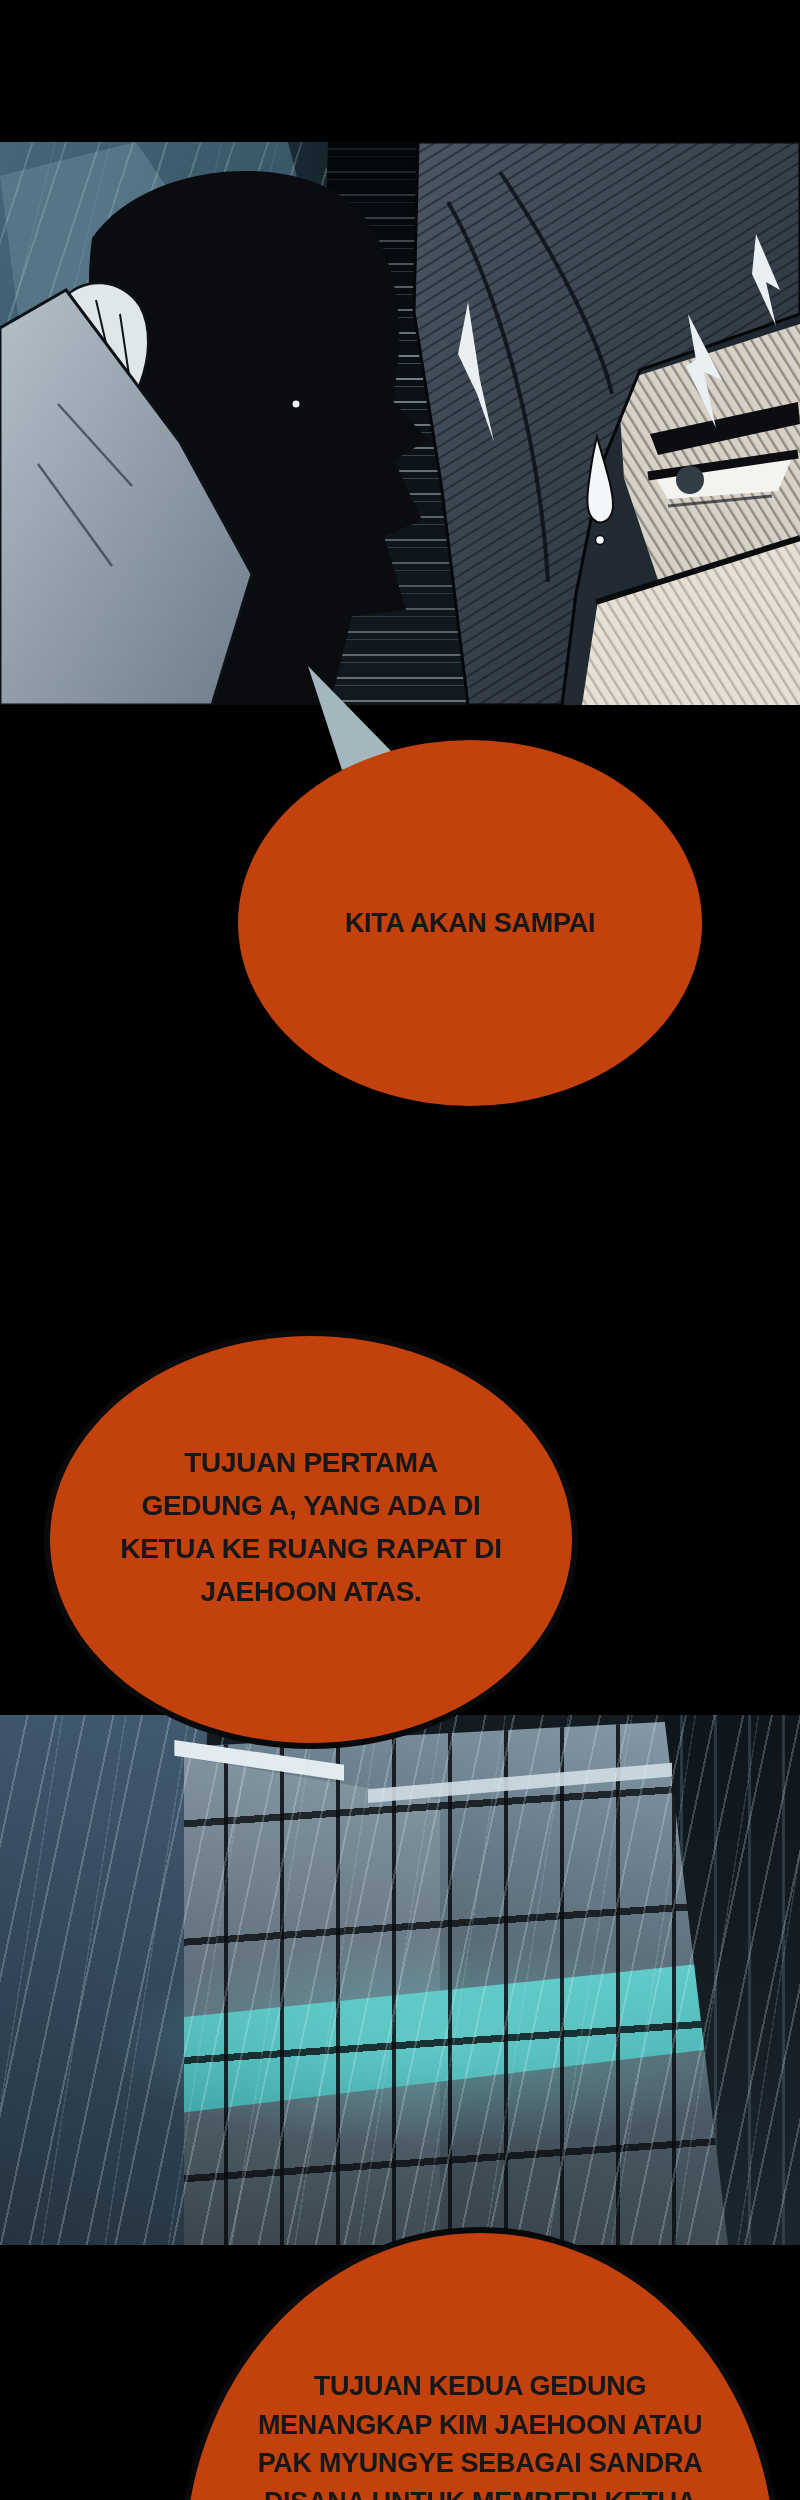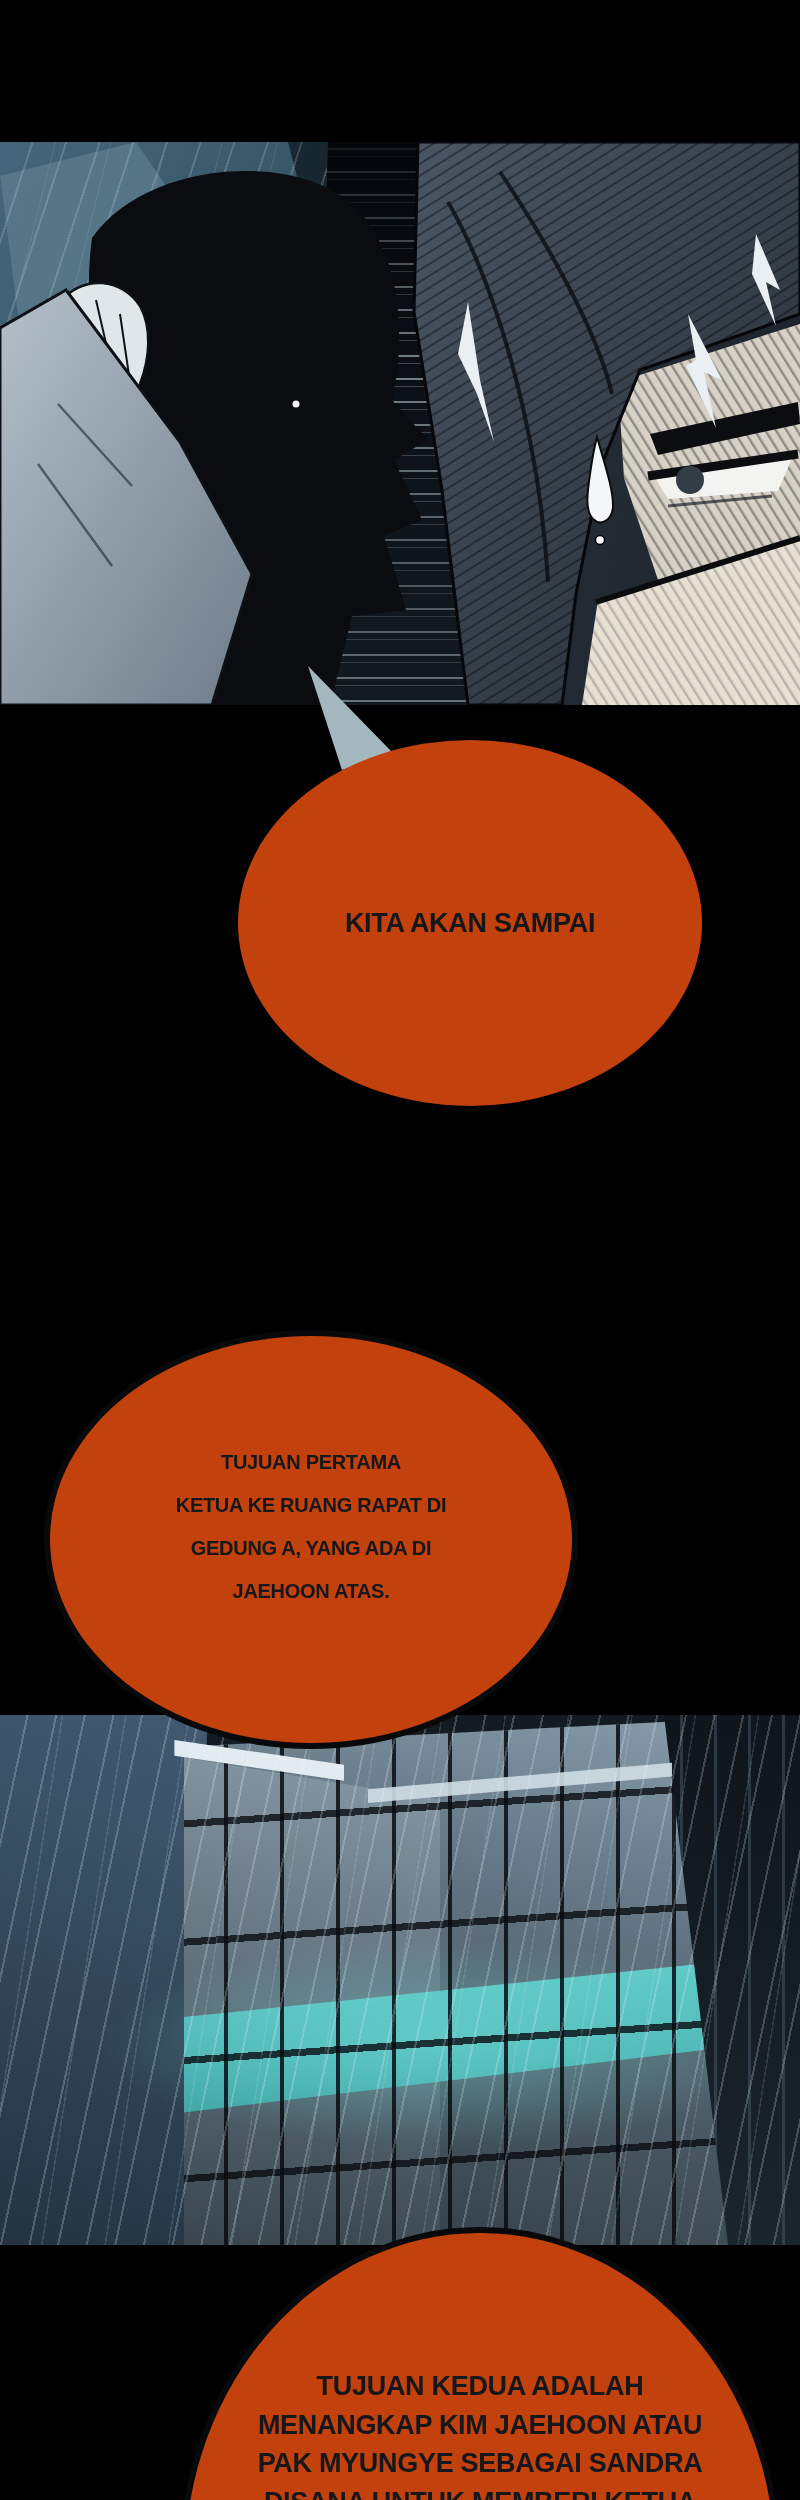--- a/index.html
+++ b/index.html
@@ -53,21 +53,21 @@
 
   
   .bubble{
     position:absolute;border-radius:50%;
     background:#c2410c;color:#15171a;
     display:flex;flex-direction:column;align-items:center;justify-content:center;
     text-align:center;font-weight:700;z-index:5;
   }
   .bubble .line{display:block;white-space:nowrap;letter-spacing:-.3px;}
   #bubble-1{left:238px;top:740px;width:464px;height:366px;font-size:27px;line-height:45px;}
-  #bubble-2{left:50px;top:1336px;width:522px;height:407px;font-size:20px;line-height:43px;
+  #bubble-2{left:50px;top:1336px;width:522px;height:407px;font-size:28px;line-height:43px;
             box-shadow:0 0 0 6px #07090b;padding-bottom:26px;text-align:center;}
   #bubble-3{left:185px;top:2233px;width:590px;height:660px;font-size:27px;line-height:38.5px;
             box-shadow:0 0 0 6px #07090b;justify-content:flex-start;padding-top:134px;}
   #bubble-1-tail{left:280px;top:658px;z-index:4;}
 
   
   #panel-2{
     top:1715px;left:0;width:800px;height:530px;overflow:hidden;
     background:linear-gradient(180deg,#131b22 0%,#10171d 100%);
   }
@@ -210,36 +210,36 @@
 <svg class="abs" id="bubble-1-tail" data-name="bubble-tail" width="130" height="120" viewBox="0 0 130 120">
   <polygon points="28,8 62,112 112,94" fill="#a4b7be"></polygon>
 </svg>
 
 <div class="bubble" id="bubble-1" data-name="speech-bubble-1">
   <span class="line" data-name="bubble-1-line">KITA AKAN SAMPAI</span>
 </div>
 
 <div class="bubble" id="bubble-2" data-name="speech-bubble-2">
   <span class="line" data-name="bubble-2-line">TUJUAN PERTAMA</span>
+  <span class="line" data-name="bubble-2-line">GEDUNG A, YANG ADA DI</span>
   <span class="line" data-name="bubble-2-line">KETUA KE RUANG RAPAT DI</span>
-  <span class="line" data-name="bubble-2-line">GEDUNG A, YANG ADA DI</span>
   <span class="line" data-name="bubble-2-line">JAEHOON ATAS.</span>
 </div>
 
 <div class="abs" id="panel-2" data-name="art-panel-building">
   <div class="bp-sky" data-name="night-sky"></div>
   <div class="bp-face" data-name="building-facade"></div>
   <div class="bp-face-left" data-name="building-facade-left"></div>
   <div class="bp-glow-band" data-name="lit-floor-cyan-band"></div>
   <div class="bp-glow-halo" data-name="cyan-glow-halo"></div>
   <div class="bp-grid" data-name="window-mullion-grid"></div>
   <div class="bp-wing" data-name="building-right-wing"></div>
   <div class="bp-ledge" data-name="white-ledge"></div>
   <div class="bp-ledge2" data-name="white-ledge-2"></div>
   <div class="bp-rain" data-name="rain-streaks"></div>
 </div>
 
 <div class="bubble" id="bubble-3" data-name="speech-bubble-3">
-  <span class="line" data-name="bubble-3-line">TUJUAN KEDUA ADALAH</span>
+  <span class="line" data-name="bubble-3-line">TUJUAN KEDUA GEDUNG</span>
   <span class="line" data-name="bubble-3-line">MENANGKAP KIM JAEHOON ATAU</span>
   <span class="line" data-name="bubble-3-line">PAK MYUNGYE SEBAGAI SANDRA</span>
   <span class="line" data-name="bubble-3-line">DISANA UNTUK MEMBERI KETUA</span>
 </div>
 
 </body></html>

